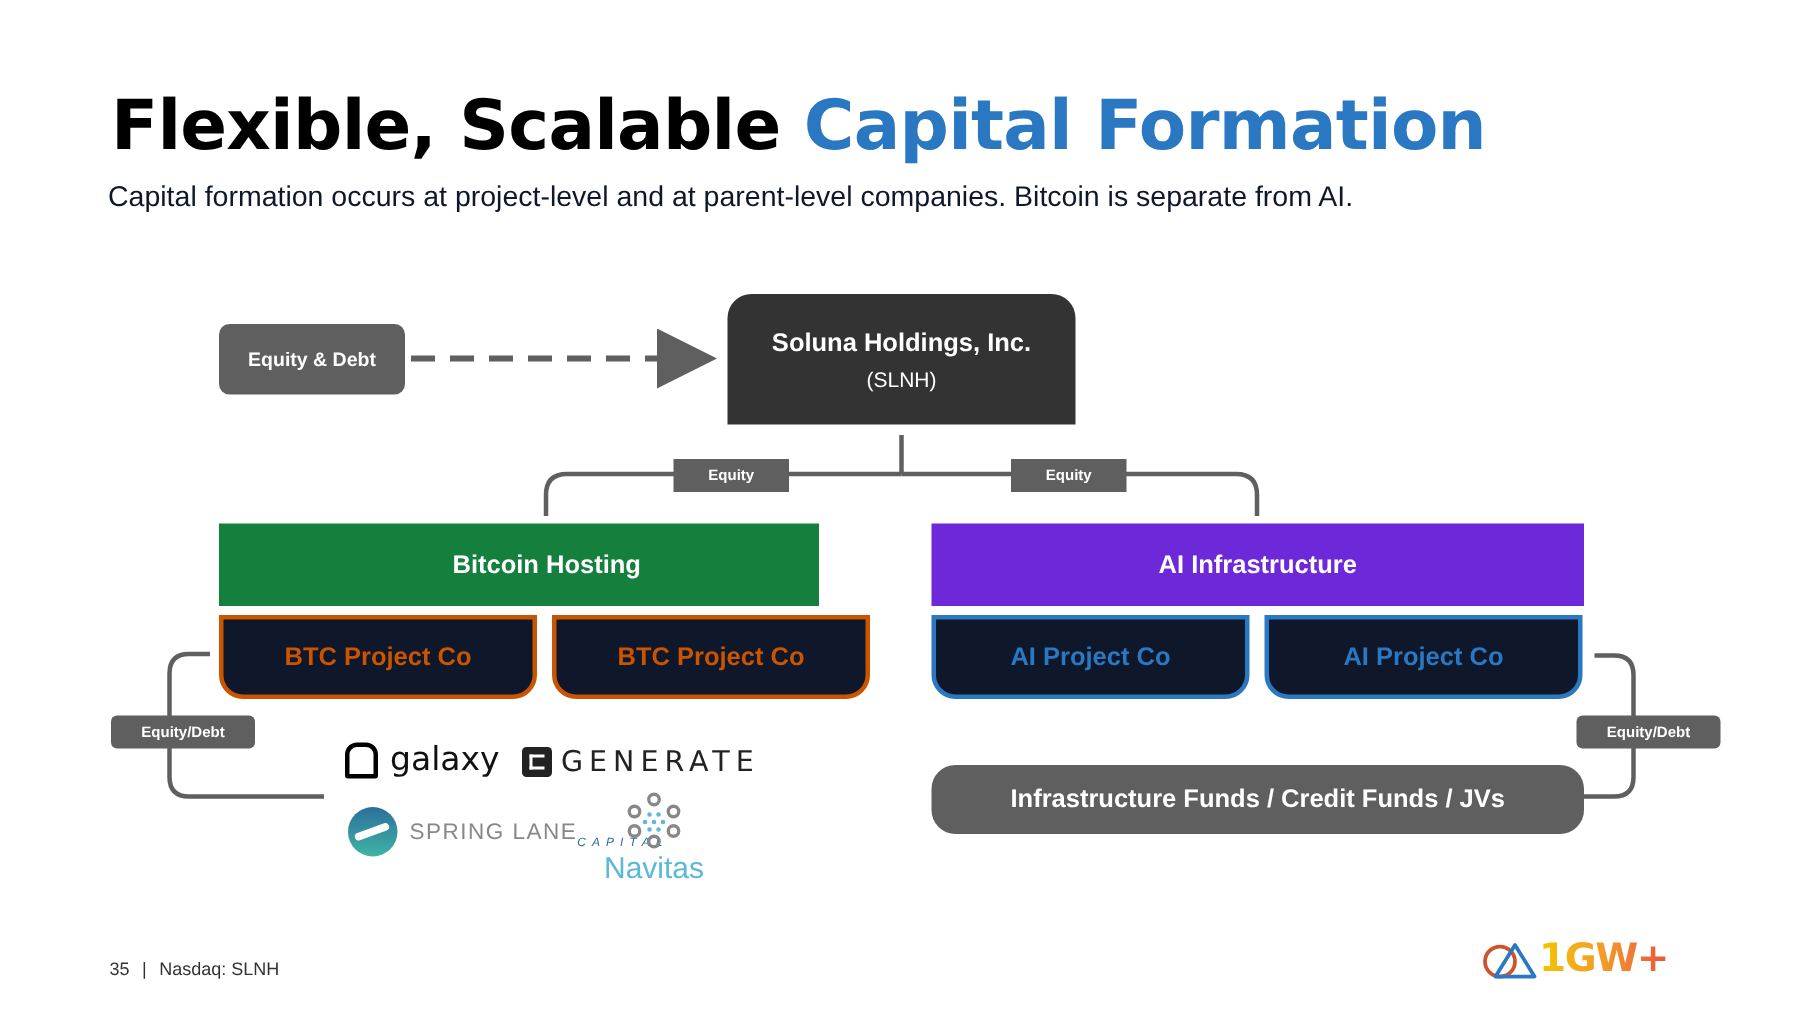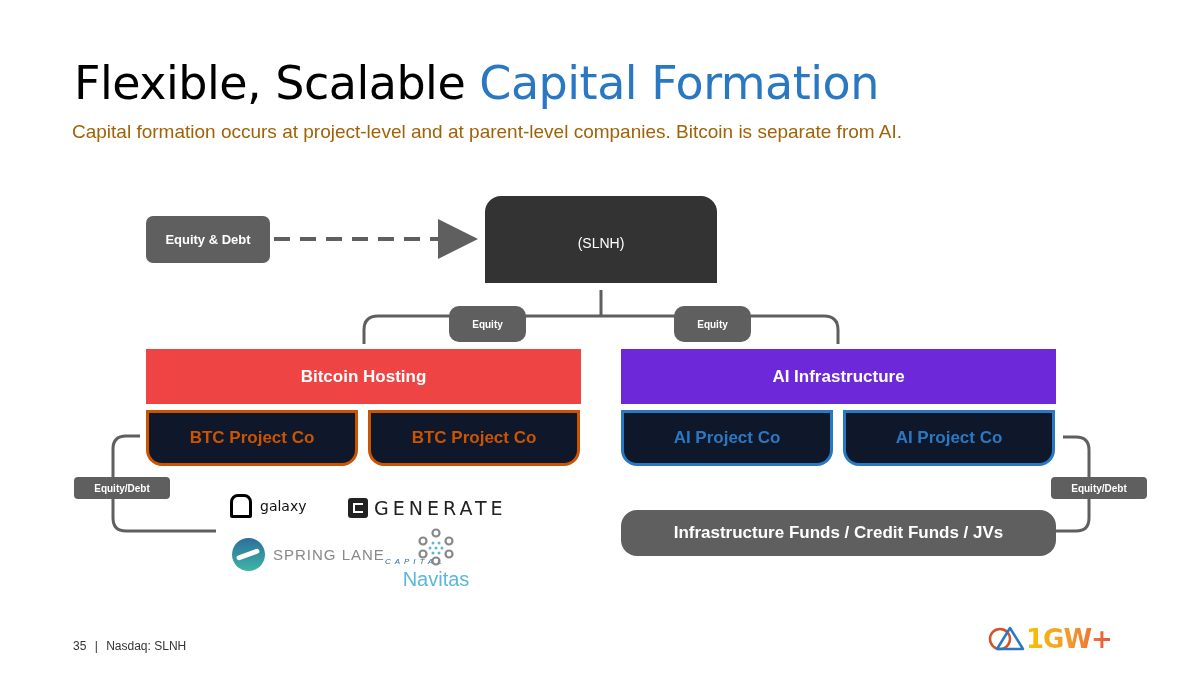--- a/index.html
+++ b/index.html
@@ -3,82 +3,82 @@
   <meta charset="utf-8">
   <style>
     html, body { margin: 0; padding: 0; }
     body {
       width: 1200px; height: 675px; position: relative; overflow: hidden;
       background: #ffffff;
       font-family: "Liberation Sans", "DejaVu Sans", sans-serif;
     }
     .abs { position: absolute; }
     .title {
-      left: 74px; top: 56px; font-size: 46px; font-weight: 400; letter-spacing: -0.5px;
+      left: 74px; top: 56px; font-size: 46px; font-weight: 700; letter-spacing: -0.5px;
       font-family: "DejaVu Sans", sans-serif; color: #000;
       white-space: nowrap;
     }
     .title .accent { color: #2b78c2; }
     .subtitle {
-      left: 72px; top: 121px; font-size: 19px; color: #a16207;
+      left: 72px; top: 121px; font-size: 19px; color: #0f172a;
       white-space: nowrap;
     }
     .gray-box {
       background: #5f5f5f; color: #fff; font-weight: bold;
       display: flex; align-items: center; justify-content: center; text-align: center;
     }
     .equity-debt-top { left: 146px; top: 216px; width: 124px; height: 47px; border-radius: 7px; font-size: 13px; }
     .parent-box {
       left: 485px; top: 196px; width: 232px; height: 87px;
       background: #333333; color: #fff;
       border-radius: 16px 16px 0 0;
       display: flex; flex-direction: column; align-items: center; justify-content: center;
     }
     .parent-box .name { font-size: 17px; font-weight: bold; }
     .parent-box .ticker { font-size: 14px; margin-top: 6px; text-align: right; }
-    .pill { height: 36px; border-radius: 10px; font-size: 10px; }
+    .pill { height: 22px; border-radius: 0; font-size: 10px; }
     .equity-left { left: 449px; top: 306px; width: 77px; }
     .equity-right { left: 674px; top: 306px; width: 77px; }
     .seg-header {
       height: 55px; color: #fff; font-weight: bold; font-size: 17px;
       display: flex; align-items: center; justify-content: center;
     }
-    .btc-header { left: 146px; top: 349px; width: 435px; background: #ef4444; }
+    .btc-header { left: 146px; top: 349px; width: 363px; background: #15803d; padding-left: 37px; }
     .ai-header { left: 621px; top: 349px; width: 435px; background: #6d28d9; }
     .projco {
       top: 410px; width: 206px; height: 50px; background: #0f172a;
       border: 3px solid; border-top-width: 3px; border-radius: 0 0 16px 16px;
       display: flex; align-items: center; justify-content: center;
       font-weight: bold; font-size: 17px;
     }
     .btc { border-color: #cb5401; color: #cb5401; }
     .ai { border-color: #2b78c2; color: #2b78c2; }
     .eqdebt-side { width: 96px; height: 22px; border-radius: 4px; font-size: 10px; top: 477px; }
     .eqdebt-left { left: 74px; }
     .eqdebt-right { left: 1051px; }
     .funds-box {
       left: 621px; top: 510px; width: 435px; height: 46px; border-radius: 16px;
       font-size: 17px;
     }
     .logo { display: flex; align-items: center; }
-    .galaxy { left: 230px; top: 494px; font-size: 14px; color: #111; font-family: "DejaVu Sans", sans-serif; }
+    .galaxy { left: 230px; top: 494px; font-size: 22px; color: #111; font-family: "DejaVu Sans", sans-serif; }
     .galaxy .mark { width: 22px; height: 24px; border: 3px solid #000; border-radius: 8px 8px 2px 2px; margin-right: 8px; box-sizing: border-box; background: #fff; }
     .generate { left: 348px; top: 497px; font-size: 19px; color: #222; letter-spacing: 4px; font-family: "DejaVu Sans", sans-serif; }
     .generate .mark { width: 20px; height: 20px; background: #222; border-radius: 3px; margin-right: 6px; position: relative; }
     .generate .mark::after { content: ""; position: absolute; left: 5px; top: 5px; width: 10px; height: 10px; border: 2px solid #fff; border-right: none; box-sizing: border-box; }
     .springlane { left: 232px; top: 538px; }
     .springlane .mark { width: 33px; height: 33px; border-radius: 50%; background: linear-gradient(180deg, #2b6f9b, #3fb5a5); margin-right: 8px; position: relative; overflow: hidden; }
     .springlane .mark::after { content: ""; position: absolute; left: 4px; top: 14px; width: 24px; height: 5px; background: #fff; transform: rotate(-20deg); border-radius: 3px; }
     .springlane .txt { display: flex; flex-direction: row; align-items: center; }
     .springlane .l1 { font-size: 15px; color: #888; letter-spacing: 1px; }
     .springlane .l2 { font-size: 8px; color: #2b6f9b; letter-spacing: 4px; margin-top: 14px; font-style: italic; }
     .navitas { left: 400px; top: 528px; width: 72px; display: flex; flex-direction: column; align-items: center; }
     .navitas .txt { font-size: 20px; color: #5bb8d8; margin-top: 2px; }
     .footer { left: 73px; top: 639px; font-size: 12px; color: #333; }
-    .logo-1gw { left: 988px; top: 624px; display: flex; align-items: flex-start; }
+    .logo-1gw { left: 988px; top: 624px; display: flex; align-items: flex-end; }
     .logo-1gw .txt { font-size: 26px; font-weight: 900; font-family: "DejaVu Sans", sans-serif;
       background: linear-gradient(90deg, #f5c400, #f39a2c, #e8553b);
       -webkit-background-clip: text; background-clip: text; color: transparent; letter-spacing: -1px; }
   </style>
 </head>
 <body>
 
 <div class="abs title">
   <span>Flexible, Scalable </span><span class="accent">Capital Formation</span>
 </div>
@@ -94,20 +94,21 @@
   <line x1="601" y1="290" x2="601" y2="316" stroke="#5f5f5f" stroke-width="3"></line>
   <path d="M601,316 L378,316 Q364,316 364,330 L364,344" fill="none" stroke="#5f5f5f" stroke-width="3"></path>
   <path d="M601,316 L824,316 Q838,316 838,330 L838,344" fill="none" stroke="#5f5f5f" stroke-width="3"></path>
   <path d="M140,436 L126,436 Q113,436 113,449 L113,518 Q113,531 126,531 L216,531" fill="none" stroke="#5f5f5f" stroke-width="3"></path>
   <path d="M1063,437 L1076,437 Q1089,437 1089,450 L1089,518 Q1089,531 1076,531 L1056,531" fill="none" stroke="#5f5f5f" stroke-width="3"></path>
 </svg>
 
 <div class="abs gray-box equity-debt-top">Equity &amp; Debt</div>
 
 <div class="abs parent-box">
+  <div class="name">Soluna Holdings, Inc.</div>
   <div class="ticker">(SLNH)</div>
 </div>
 
 <div class="abs gray-box pill equity-left">Equity</div>
 <div class="abs gray-box pill equity-right">Equity</div>
 
 <div class="abs seg-header btc-header">Bitcoin Hosting</div>
 <div class="abs projco btc" style="left:146px;">BTC Project Co</div>
 <div class="abs projco btc" style="left:368px;">BTC Project Co</div>
 <div class="abs gray-box eqdebt-side eqdebt-left">Equity/Debt</div>

